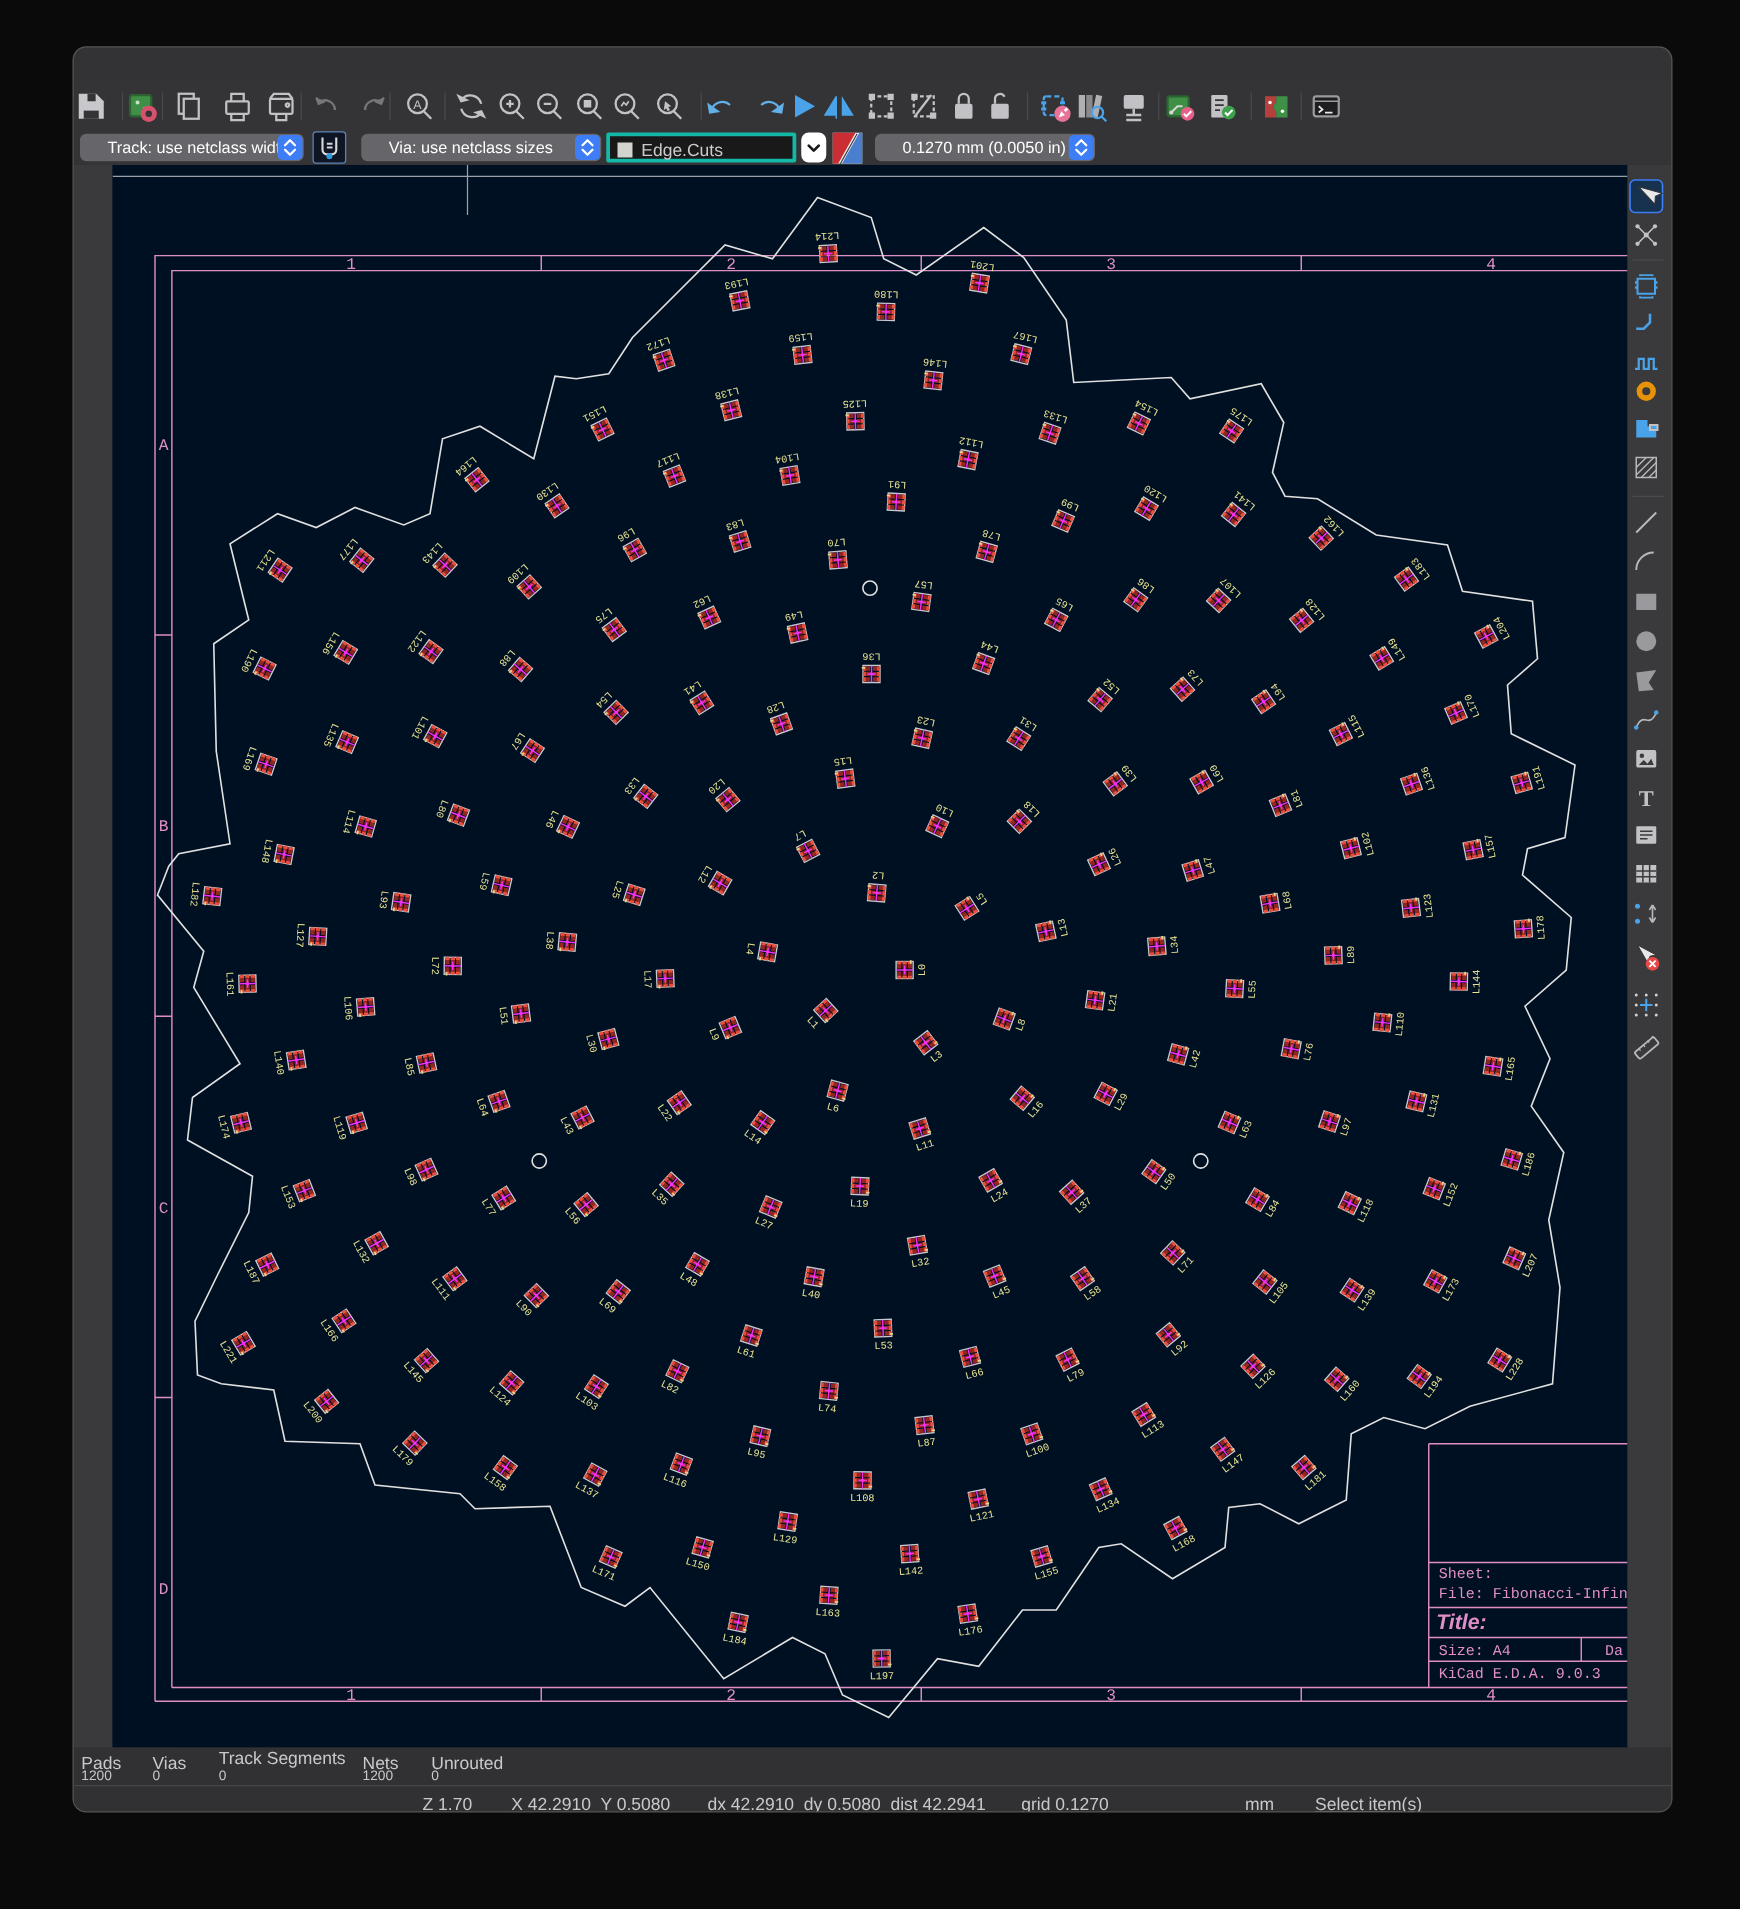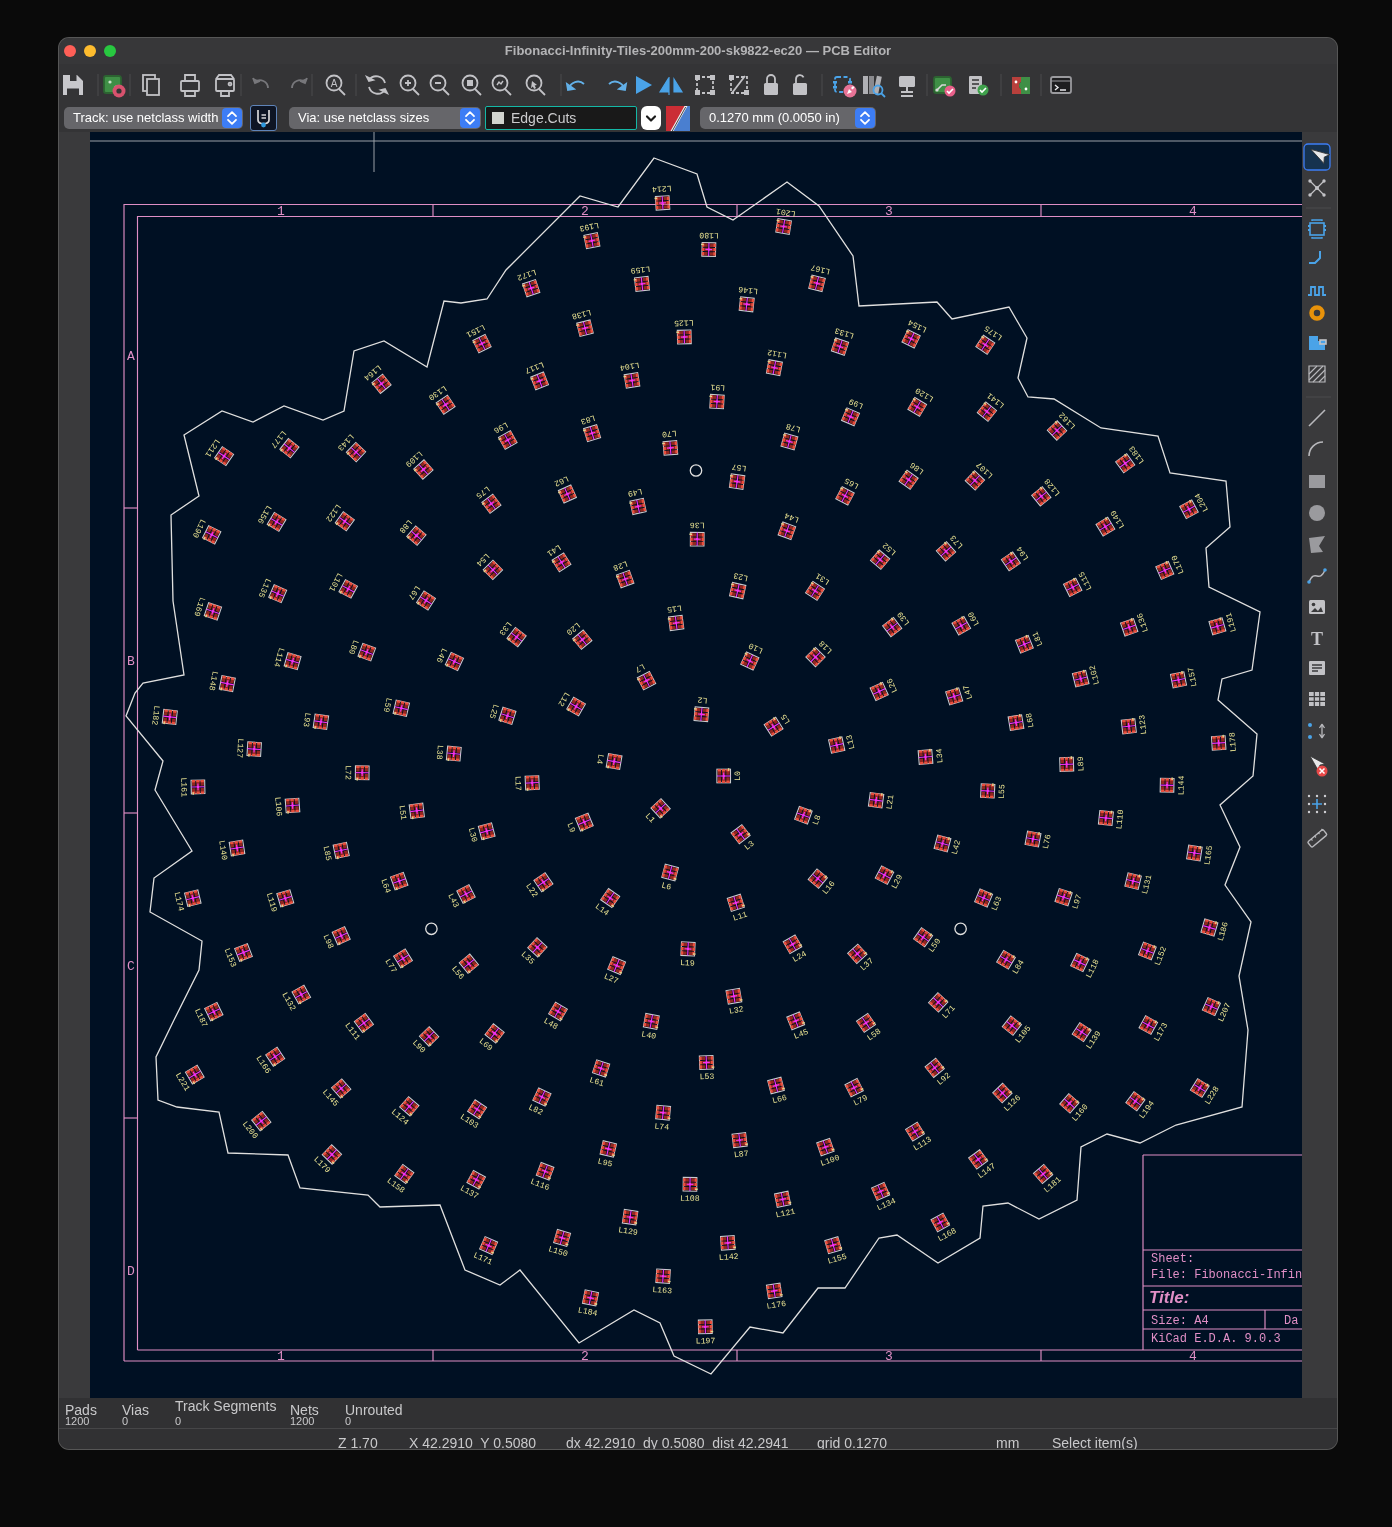--- a/index.html
+++ b/index.html
@@ -8,32 +8,26 @@
 #titlebar{position:absolute;left:0;top:0;width:100%;height:26px;background:#373739;}
 #titlebar .t{position:absolute;width:100%;text-align:center;top:5px;font-size:13px;font-weight:bold;color:#b4b4b6;}
 .tl{position:absolute;top:7px;width:12px;height:12px;border-radius:50%;}
 #tb1{position:absolute;left:0;top:26px;width:100%;height:40px;background:#343436;}
 #tb2{position:absolute;left:0;top:66px;width:100%;height:28px;background:#343436;}
 #lrail{position:absolute;left:0;top:94px;width:31px;height:1266px;background:#3a3a3c;padding-left:46px;}
 #cvwrap{position:absolute;left:31px;top:94px;width:1212px;height:1266px;background:#001023;}
 #rrail{position:absolute;left:1243px;top:94px;width:35px;height:1266px;background:#3a3a3c;}
 #sbar{position:absolute;left:0;top:1360px;width:100%;height:51px;background:#313133;}
 .pill{position:absolute;height:22px;top:3px;background:#66666a;border-radius:5px;color:#fff;
-  font-size:13px;line-height:22px;padding-left:9px;box-sizing:border-box;}
+  font-size:13px;line-height:22px;padding-left:22px;box-sizing:border-box;}
 .pill .cap{position:absolute;right:1px;top:1px;width:20px;height:20px;background:#3d7df5;border-radius:4px;}
 .sb{position:absolute;color:#c9c9cb;font-size:14px;white-space:pre;}
 .sv{position:absolute;color:#c9c9cb;font-size:11px;}
 </style></head><body>
 <div id="win">
- <div id="titlebar">
-  <span class="tl" style="left:5px;background:#ff5f57"></span>
-  <span class="tl" style="left:25px;background:#febc2e"></span>
-  <span class="tl" style="left:45px;background:#28c840"></span>
-  <div class="t">Fibonacci-Infinity-Tiles-200mm-200-sk9822-ec20 — PCB Editor</div>
- </div>
  <div id="tb1"><svg width="1278" height="40">
   <g stroke="#4a4a4c" stroke-width="1">
    <path d="M39 10V32M71 10V32M182 10V32M253 10V32M297 10V32M502 10V32M763 10V32M868 10V32M942 10V32M982 10V32"></path>
   </g>
   <g fill="none" stroke="#c2c2c6" stroke-width="1.8">
 
    <g transform="translate(14,21)">
             <path d="M-10-10h14l6 6v14h-20z" fill="#c8c8cc" stroke="none"></path>
             <rect x="-3" y="-10" width="6.5" height="6" fill="#343436" stroke="none"></rect>
             <rect x="-6" y="3.5" width="12" height="6.5" fill="#343436" stroke="none"></rect>
@@ -209,21 +203,21 @@
             <path d="M6 8.2 10 4.2 14 8.2M6 11.8 10 15.8 14 11.8" fill="none" stroke="#fff" stroke-width="1.8" stroke-linecap="round" stroke-linejoin="round"></path>
           </svg></span></div>
   <div style="position:absolute;left:191px;top:1px;width:27px;height:26px;background:#0e1524;border:1px solid #5f84b9;border-radius:3px;box-sizing:border-box;"><svg width="25" height="24">
           <path d="M7 4v10a3.5 3.5 0 0 0 3.5 3.5h4A3.5 3.5 0 0 0 18 14V4" fill="none" stroke="#d8d8da" stroke-width="1.7"></path>
           <path d="M10.5 9h4.5M10.5 12h4.5" stroke="#d8d8da" stroke-width="1.5"></path>
           <circle cx="12.5" cy="19" r="2.4" fill="#2f9adf"></circle>
         </svg></div>
   <div class="pill" style="left:230px;width:192px;">Via: use netclass sizes<span class="cap"><svg width="20" height="20">
             <path d="M6 8.2 10 4.2 14 8.2M6 11.8 10 15.8 14 11.8" fill="none" stroke="#fff" stroke-width="1.8" stroke-linecap="round" stroke-linejoin="round"></path>
           </svg></span></div>
-  <div style="position:absolute;left:426px;top:2px;width:152px;height:24px;background:#191919;border:1px solid #14b8a6;border-radius:2px;box-sizing:border-box;color:#cbcbcd;font-size:14px;line-height:22px;"><span style="display:inline-block;width:12px;height:12px;background:#d2d4cf;margin:5px 7px -1px 6px;"></span>Edge.Cuts</div>
+  <div style="position:absolute;left:426px;top:2px;width:152px;height:24px;background:#191919;border:3px solid #14b8a6;border-radius:2px;box-sizing:border-box;color:#cbcbcd;font-size:14px;line-height:22px;"><span style="display:inline-block;width:12px;height:12px;background:#d2d4cf;margin:5px 7px -1px 6px;"></span>Edge.Cuts</div>
   <div style="position:absolute;left:582px;top:2px;width:20px;height:24px;background:#ffffff;border-radius:6px;"><svg width="20" height="24">
           <path d="M6 10.5l4 4 4-4" fill="none" stroke="#1a1a1a" stroke-width="2.2" stroke-linecap="round" stroke-linejoin="round"></path>
         </svg></div>
   <div style="position:absolute;left:607px;top:2px;width:24px;height:25px;"><svg width="24" height="25">
           <rect width="24" height="25" fill="#f2f2f2"></rect>
           <polygon points="0,0 18.5,0 4.5,25 0,25" fill="#cb2d35"></polygon>
           <polygon points="21.5,0 24,0 24,25 7.5,25" fill="#4a7fd0"></polygon>
           <line x1="19.7" y1="1" x2="5.7" y2="26" stroke="#333" stroke-width="0.9"></line>
         </svg></div>
   <div class="pill" style="left:641px;width:176px;">0.1270 mm (0.0050 in)<span class="cap"><svg width="20" height="20">

